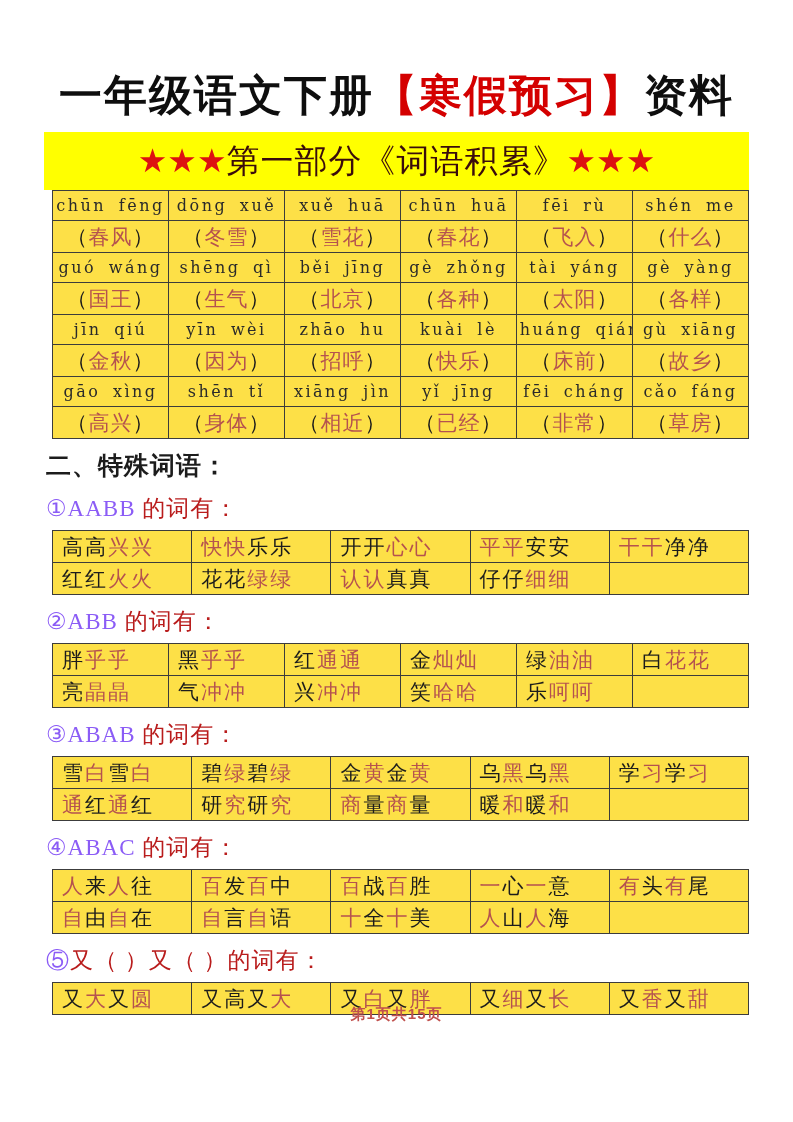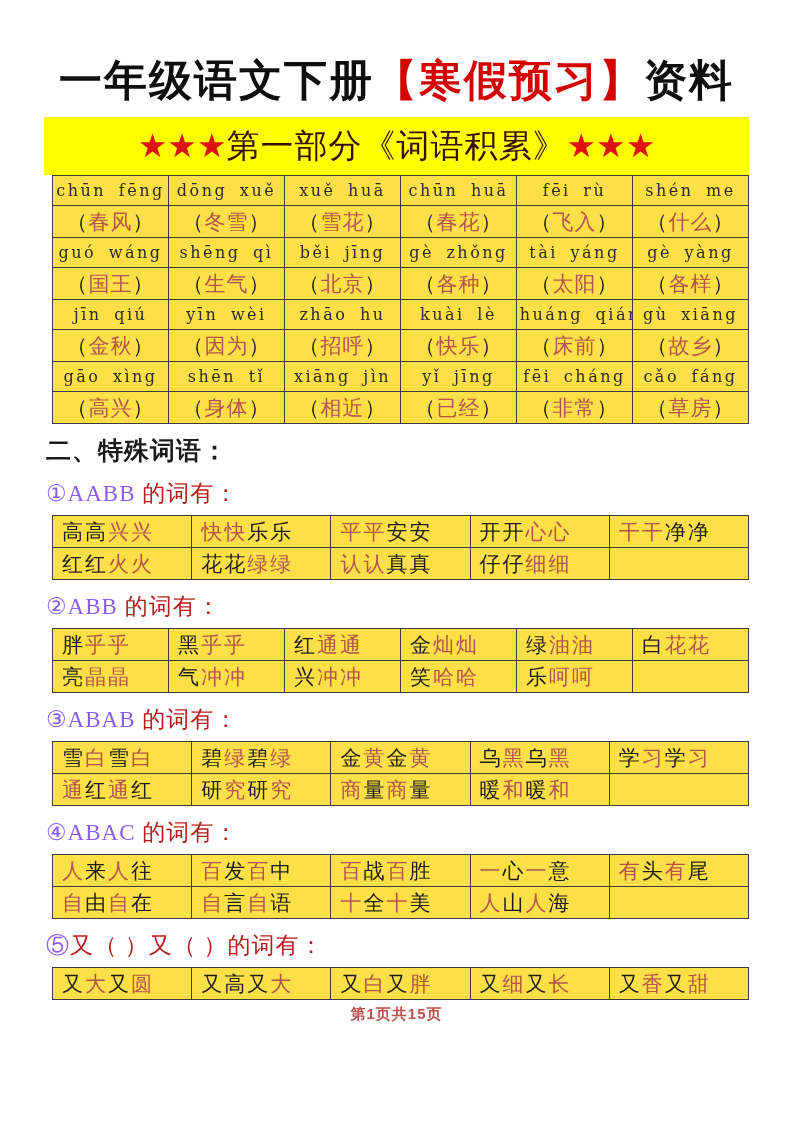--- a/index.html
+++ b/index.html
@@ -1,20 +1,20 @@
 <!DOCTYPE html>
 <html><head>
 <meta charset="utf-8">
 <style>
   html,body{margin:0;padding:0;}
   body{
     width:793px;height:1122px;background:#ffffff;position:relative;overflow:hidden;
     font-family:"Liberation Sans","DejaVu Sans",sans-serif;color:#1c1c1c;
   }
-  .page{padding:56px 44px 0 44px;}
+  .page{padding:71px 44px 0 44px;}
 
   
   .title{
     text-align:center;font-family:"Liberation Serif","DejaVu Serif",serif;
     font-weight:bold;font-size:43px;line-height:1.15;letter-spacing:2px;white-space:nowrap;
   }
   
   .banner{
     margin-top:12px;background:#ffff00;text-align:center;
     font-family:"Liberation Serif","DejaVu Serif",serif;
@@ -221,26 +221,26 @@
   <div class="tbl words" style="grid-template-columns: repeat(5, 1fr);">
       <div class="td">
         <span class="c-k">高高</span>
         <span class="c-r">兴兴</span>
       </div>
       <div class="td">
         <span class="c-r">快快</span>
         <span class="c-k">乐乐</span>
       </div>
       <div class="td">
+        <span class="c-k">开开</span>
+        <span class="c-r">心心</span>
+      </div>
+      <div class="td">
         <span class="c-r">平平</span>
         <span class="c-k">安安</span>
-      </div>
-      <div class="td">
-        <span class="c-k">开开</span>
-        <span class="c-r">心心</span>
       </div>
       <div class="td">
         <span class="c-r">干干</span>
         <span class="c-k">净净</span>
       </div>
       <div class="td">
         <span class="c-k">红红</span>
         <span class="c-r">火火</span>
       </div>
       <div class="td">

